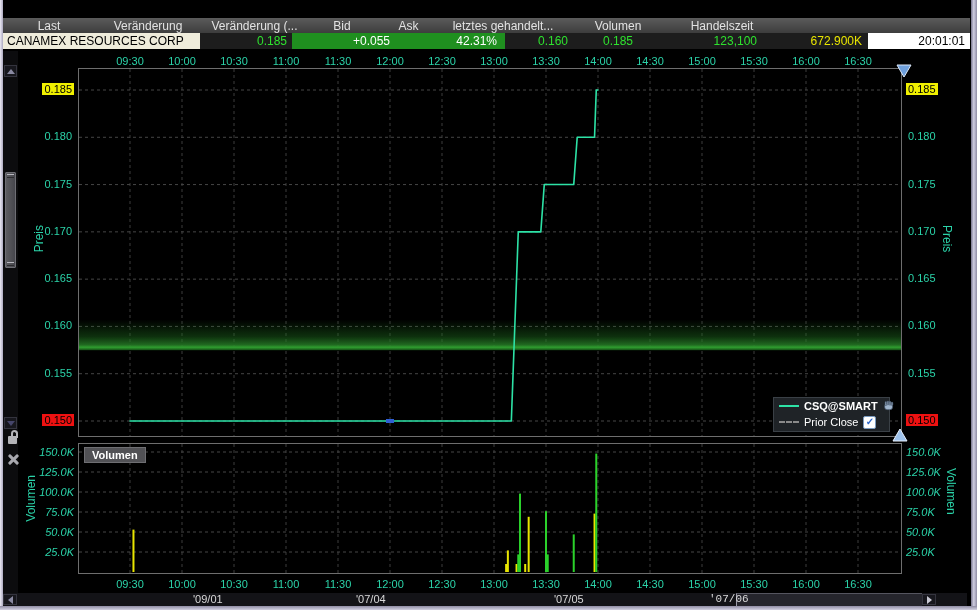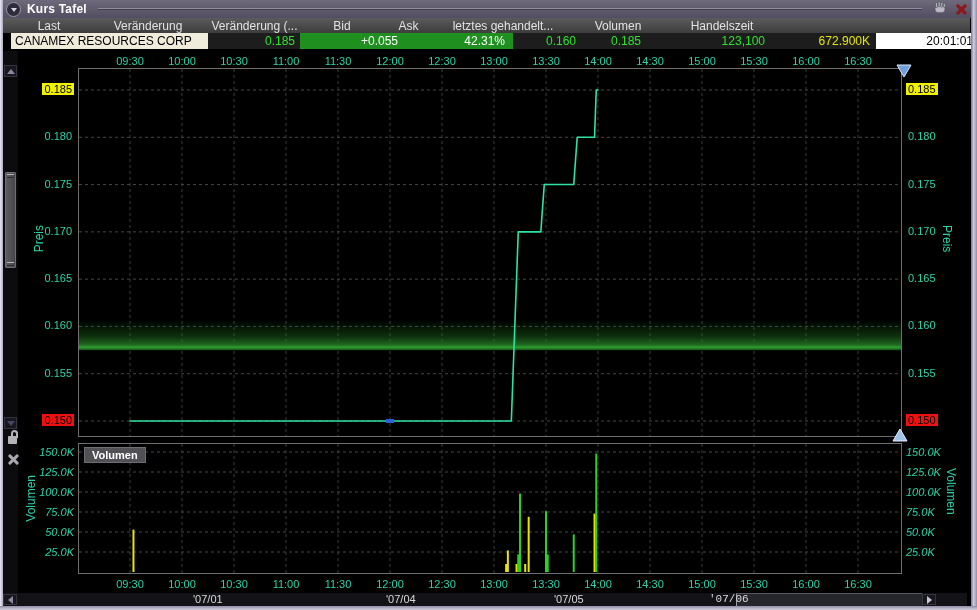--- a/index.html
+++ b/index.html
@@ -26,21 +26,21 @@
     background:linear-gradient(90deg,#eceaf4,#aca9c0);}
   .border-right{position:absolute;left:971px;top:0;width:6px;height:610px;z-index:6;
     background:linear-gradient(90deg,#77748c,#cfcde0 45%,#8f8ca4);}
   .border-bottom{position:absolute;left:0;top:606px;width:977px;height:4px;z-index:6;
     background:linear-gradient(#8f8ca4,#d3d1e2);}
 
   
   .qt-header{position:absolute;left:3px;top:18px;width:967px;height:15px;display:flex;
     background:linear-gradient(#5b5b5b,#3d3d3d);color:#e2e2e2;font-size:12px;z-index:2;}
   .qt-header .cell{display:flex;align-items:center;justify-content:center;white-space:nowrap;overflow:hidden;}
-  .qt-row{position:absolute;left:3px;top:33px;width:967px;height:16px;display:flex;font-size:12px;z-index:2;padding-left:8px;}
+  .qt-row{position:absolute;left:3px;top:33px;width:967px;height:16px;display:flex;font-size:12px;z-index:2;}
   .qt-row .cell{display:flex;align-items:center;white-space:nowrap;overflow:hidden;box-sizing:border-box;}
   .c0{width:197px;} .c1{width:92px;} .c2{width:106px;} .c3{width:107px;} .c4{width:68px;}
   .c5{width:65px;} .c6{width:124px;} .c7{width:106px;} .c8{width:102px;}
   .cell-name{background:#efecdb;color:#000;padding-left:4px;}
   .cell-dark{background:#1d1d1d;color:#2ee22e;justify-content:flex-end;padding-right:5px;}
   .cell-green{background:#1f8f1f;color:#ffffff;justify-content:flex-end;padding-right:8px;}
   .cell-vol{background:#1d1d1d;color:#e8e500;justify-content:flex-end;padding-right:6px;}
   .cell-time{background:#ffffff;color:#000;justify-content:flex-end;padding-right:5px;}
 
   
@@ -110,37 +110,20 @@
   .arr-left{width:0;height:0;border-top:4px solid transparent;border-bottom:4px solid transparent;
     border-right:5px solid #8a8aa2;}
   .arr-right{width:0;height:0;border-top:4px solid transparent;border-bottom:4px solid transparent;
     border-left:5px solid #c9c9d4;}
 </style>
 </head>
 <body>
 
 <div id="app">
 
-  <div class="titlebar">
-    <span class="collapse-btn"></span>
-    <span class="title-text">Kurs Tafel</span>
-    <span class="title-rule"></span>
-    <span class="hand-icon">
-      <svg width="15" height="13" viewBox="0 0 15 13">
-        <g fill="#b9b9c3" stroke="#4d4d58" stroke-width="0.7">
-          <rect x="2" y="4.2" width="10" height="7.5" rx="3.2"></rect>
-          <rect x="2.6" y="1.6" width="2" height="5" rx="1"></rect>
-          <rect x="5.2" y="0.8" width="2" height="5" rx="1"></rect>
-          <rect x="7.8" y="1.2" width="2" height="5" rx="1"></rect>
-          <rect x="10.3" y="2.2" width="2" height="4.2" rx="1"></rect>
-        </g>
-      </svg>
-    </span>
-    <span class="close-x"></span>
-  </div>
 
   <div class="qt-header">
     <div class="cell c1">Last</div>
     <div class="cell c2">Veränderung</div>
     <div class="cell c3">Veränderung (...</div>
     <div class="cell c4">Bid</div>
     <div class="cell c5">Ask</div>
     <div class="cell c6">letztes gehandelt...</div>
     <div class="cell c7">Volumen</div>
     <div class="cell c8">Handelszeit</div>
@@ -251,42 +234,64 @@
       </svg>
   </div>
 
   <div class="axis-title vert-up" style="left:32px;top:225px;">Preis</div>
   <div class="axis-title vert-down" style="left:940px;top:225px;">Preis</div>
   <div class="axis-title vert-up" style="left:24px;top:475px;">Volumen</div>
   <div class="axis-title vert-down" style="left:944px;top:468px;">Volumen</div>
 
   <div id="vol-chip">Volumen</div>
 
+  <div id="legend">
+    <div class="legend-row">
+      <span class="swatch-line"></span>
+      <span class="legend-label bold">CSQ@SMART</span>
+      <span>
+        <svg width="12" height="11" viewBox="0 0 15 13">
+          <g fill="#9fb4cc" stroke="#3c4c60" stroke-width="0.8">
+            <rect x="2" y="4.2" width="10" height="7.5" rx="3.2"></rect>
+            <rect x="2.6" y="1.6" width="2" height="5" rx="1"></rect>
+            <rect x="5.2" y="0.8" width="2" height="5" rx="1"></rect>
+            <rect x="7.8" y="1.2" width="2" height="5" rx="1"></rect>
+            <rect x="10.3" y="2.2" width="2" height="4.2" rx="1"></rect>
+          </g>
+        </svg>
+      </span>
+    </div>
+    <div class="legend-row">
+      <span class="swatch-dash"></span>
+      <span class="legend-label">Prior Close</span>
+      <span class="cb">✓</span>
+    </div>
+  </div>
 
   <div class="pane-handle" style="left:896px;top:64px;">
     <svg width="16" height="14">
         <polygon points="1,1 15,1 8,13" fill="#6fa0dc" stroke="#dce8f8" stroke-width="1"></polygon>
       </svg>
   </div>
   <div class="pane-handle" style="left:892px;top:428px;">
     <svg width="16" height="14">
         <polygon points="8,1 15,13 1,13" fill="#9ec2ec" stroke="#e8f0fc" stroke-width="1"></polygon>
       </svg>
   </div>
 
   <div id="date-strip">
     <div class="hthumb"></div>
     <div class="hsb-btn" style="left:0;">
         <span class="arr-left"></span>
       </div>
     <div class="hsb-btn" style="left:919px;">
         <span class="arr-right"></span>
       </div>
-  <div class="date-label" style="left: 190px;">'07/01</div>
-      <div class="date-label" style="left: 383px; text-align: center;">'07/04</div>
+  <div class="date-label" style="left: 190px;">'09/01</div>
+      <div class="date-label" style="left: 353px; text-align: center;">'07/04</div>
       <div class="date-label" style="left: 551px;">'07/05</div>
       <div class="date-label" style="left: 706px; font-family: Liberation Mono, monospace;">'07/06</div>
     </div>
 
   <div class="border-left"></div>
   <div class="border-right"></div>
   <div class="border-bottom"></div>
 <div class="time-label" style="left: 108px; top: 55px;">09:30</div>
     <div class="time-label" style="left: 108px; top: 578px;">09:30</div>
     <div class="time-label" style="left: 160px; top: 55px;">10:00</div>

